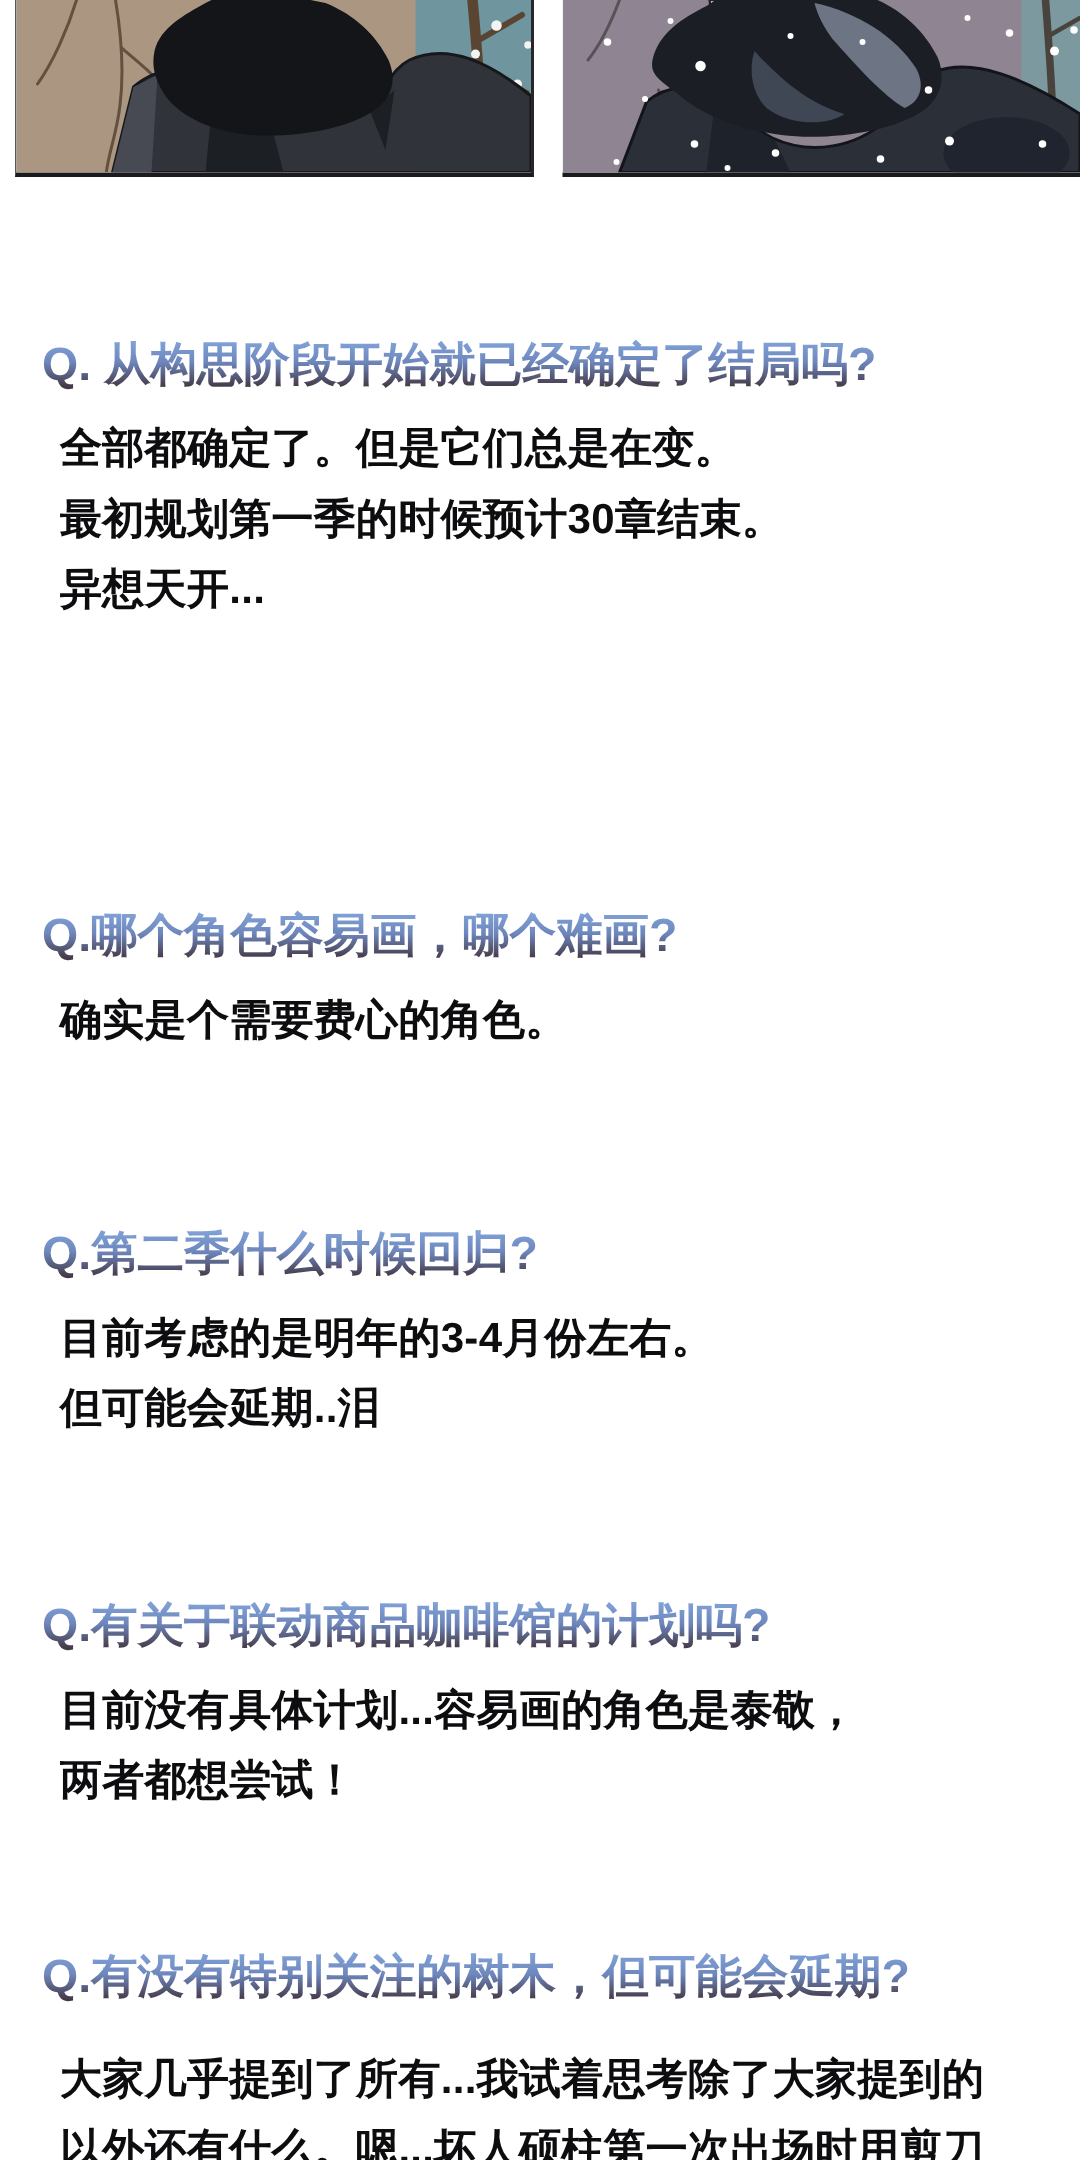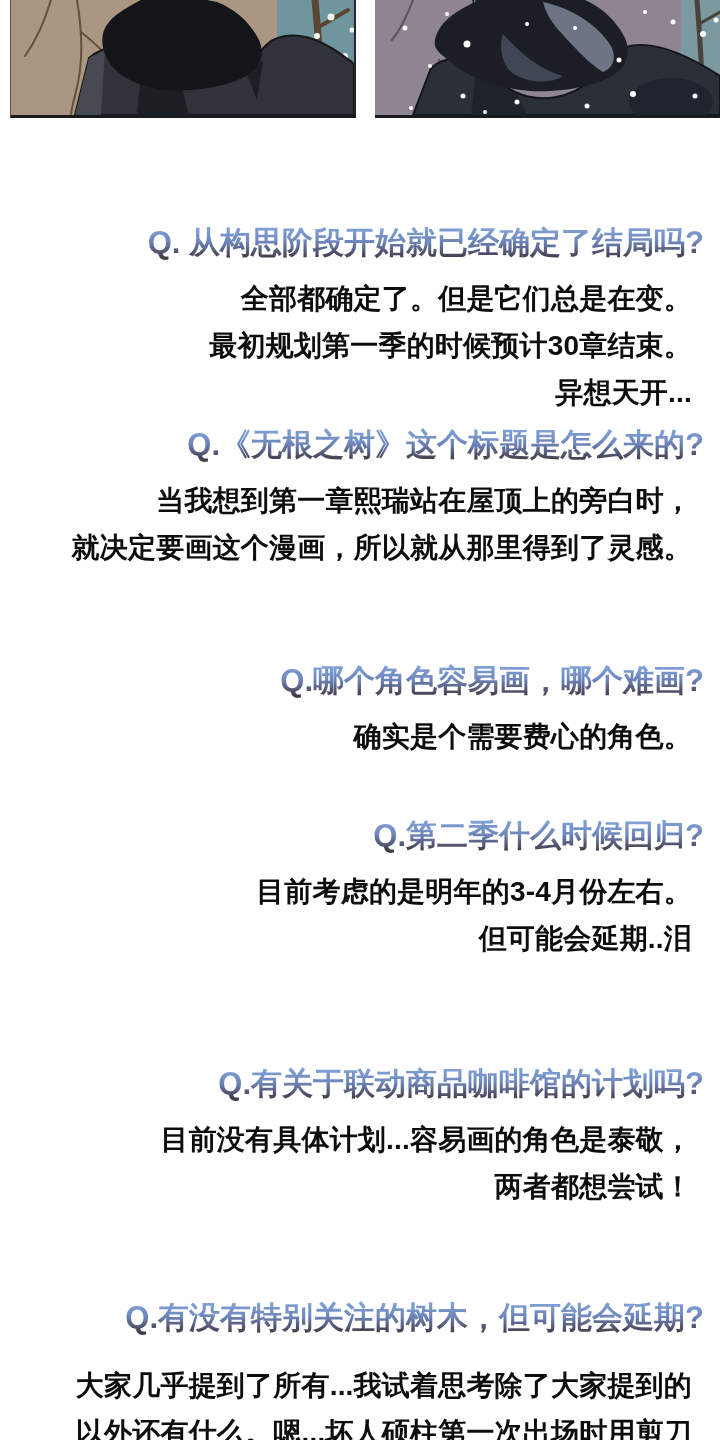--- a/index.html
+++ b/index.html
@@ -12,21 +12,21 @@
     --rp-bg:#8e8492; --rp-teal:#7b999e; --rp-branch:#5a5158; --rp-fur:#1c1e26;
     --rp-coat:#2b2f38; --rp-lapel:#1e222b; --rp-hi:#6d7585; --rp-mid:#3f4654;
     --rp-neck:#e7e5ec; --rp-snow:#ffffff; --rp-shadow:#20242e;
   }
   html,body{margin:0;padding:0;}
   body{
     width:720px;height:1440px;overflow:hidden;
     background:var(--page-bg);
     font-family:"Liberation Sans","DejaVu Sans",sans-serif;
   }
-  .page{position:relative;width:720px;height:1440px;overflow:hidden;background:var(--page-bg);text-align:right;}
+  .page{position:relative;width:720px;height:1440px;overflow:hidden;background:var(--page-bg);}
 
   
   .panel{position:absolute;top:0;height:115px;overflow:hidden;
          border-bottom:3px solid var(--panel-border);}
   .panel-left{left:10px;width:343px;border-left:1px solid #5a564f;border-right:2px solid #26262b;}
   .panel-right{left:375px;width:345px;}
   .panel svg{display:block;width:100%;height:100%;}
 
   .lp-tan{fill:var(--lp-tan);} .lp-teal{fill:var(--lp-teal);}
   .lp-branch{stroke:var(--lp-branch);stroke-width:2;fill:none;stroke-linecap:round;}
@@ -40,21 +40,21 @@
   .rp-branch{stroke:var(--rp-branch);stroke-width:2;fill:none;stroke-linecap:round;}
   .rp-trunk{stroke:#4a423c;fill:none;stroke-linecap:round;}
   .rp-fur{fill:var(--rp-fur);} .rp-coat{fill:var(--rp-coat);stroke:#14151a;stroke-width:2;}
   .rp-lapel{fill:var(--rp-lapel);} .rp-hi{fill:var(--rp-hi);} .rp-mid{fill:var(--rp-mid);}
   .rp-neck{fill:var(--rp-neck);stroke:#20202a;stroke-width:1.5;}
   .rp-snow{fill:var(--rp-snow);} .rp-shadow{fill:var(--rp-shadow);}
   .rp-chin{stroke:#3c3c49;stroke-width:2;fill:none;stroke-linecap:round;}
 
   
   .qa{position:absolute;left:28px;right:16px;}
-  .s1{top:225px}.s2{top:427px}.s3{top:663px}.s4{top:818px}.s5{top:1066px}.s6{top:1300px}
+  .s1{top:225px}.s2{top:427px}.s3{top:606px}.s4{top:818px}.s5{top:1066px}.s6{top:1300px}
   .q-heading{
     margin:0 0 8px 0;font-size:31px;line-height:36px;font-weight:700;
     letter-spacing:0;color:#56699f;
   }
   @supports (-webkit-background-clip:text){
     .q-heading{
       background:linear-gradient(180deg,var(--heading-top) 0%,var(--heading-mid) 45%,var(--heading-bottom) 92%);
       -webkit-background-clip:text;background-clip:text;color:transparent;
       display:inline-block;
     }
@@ -141,25 +141,20 @@
     </svg>
   </div>
 
   <section class="qa s1">
     <h2 class="q-heading">Q. 从构思阶段开始就已经确定了结局吗?</h2>
     <p class="ans">全部都确定了。但是它们总是在变。</p>
     <p class="ans">最初规划第一季的时候预计30章结束。</p>
     <p class="ans">异想天开...</p>
   </section>
 
-  <section class="qa s2">
-    <h2 class="q-heading">Q.《无根之树》这个标题是怎么来的?</h2>
-    <p class="ans">当我想到第一章熙瑞站在屋顶上的旁白时，</p>
-    <p class="ans">就决定要画这个漫画，所以就从那里得到了灵感。</p>
-  </section>
 
   <section class="qa s3">
     <h2 class="q-heading">Q.哪个角色容易画，哪个难画?</h2>
     <p class="ans">确实是个需要费心的角色。</p>
   </section>
 
   <section class="qa s4">
     <h2 class="q-heading">Q.第二季什么时候回归?</h2>
     <p class="ans">目前考虑的是明年的3-4月份左右。</p>
     <p class="ans">但可能会延期..泪</p>

